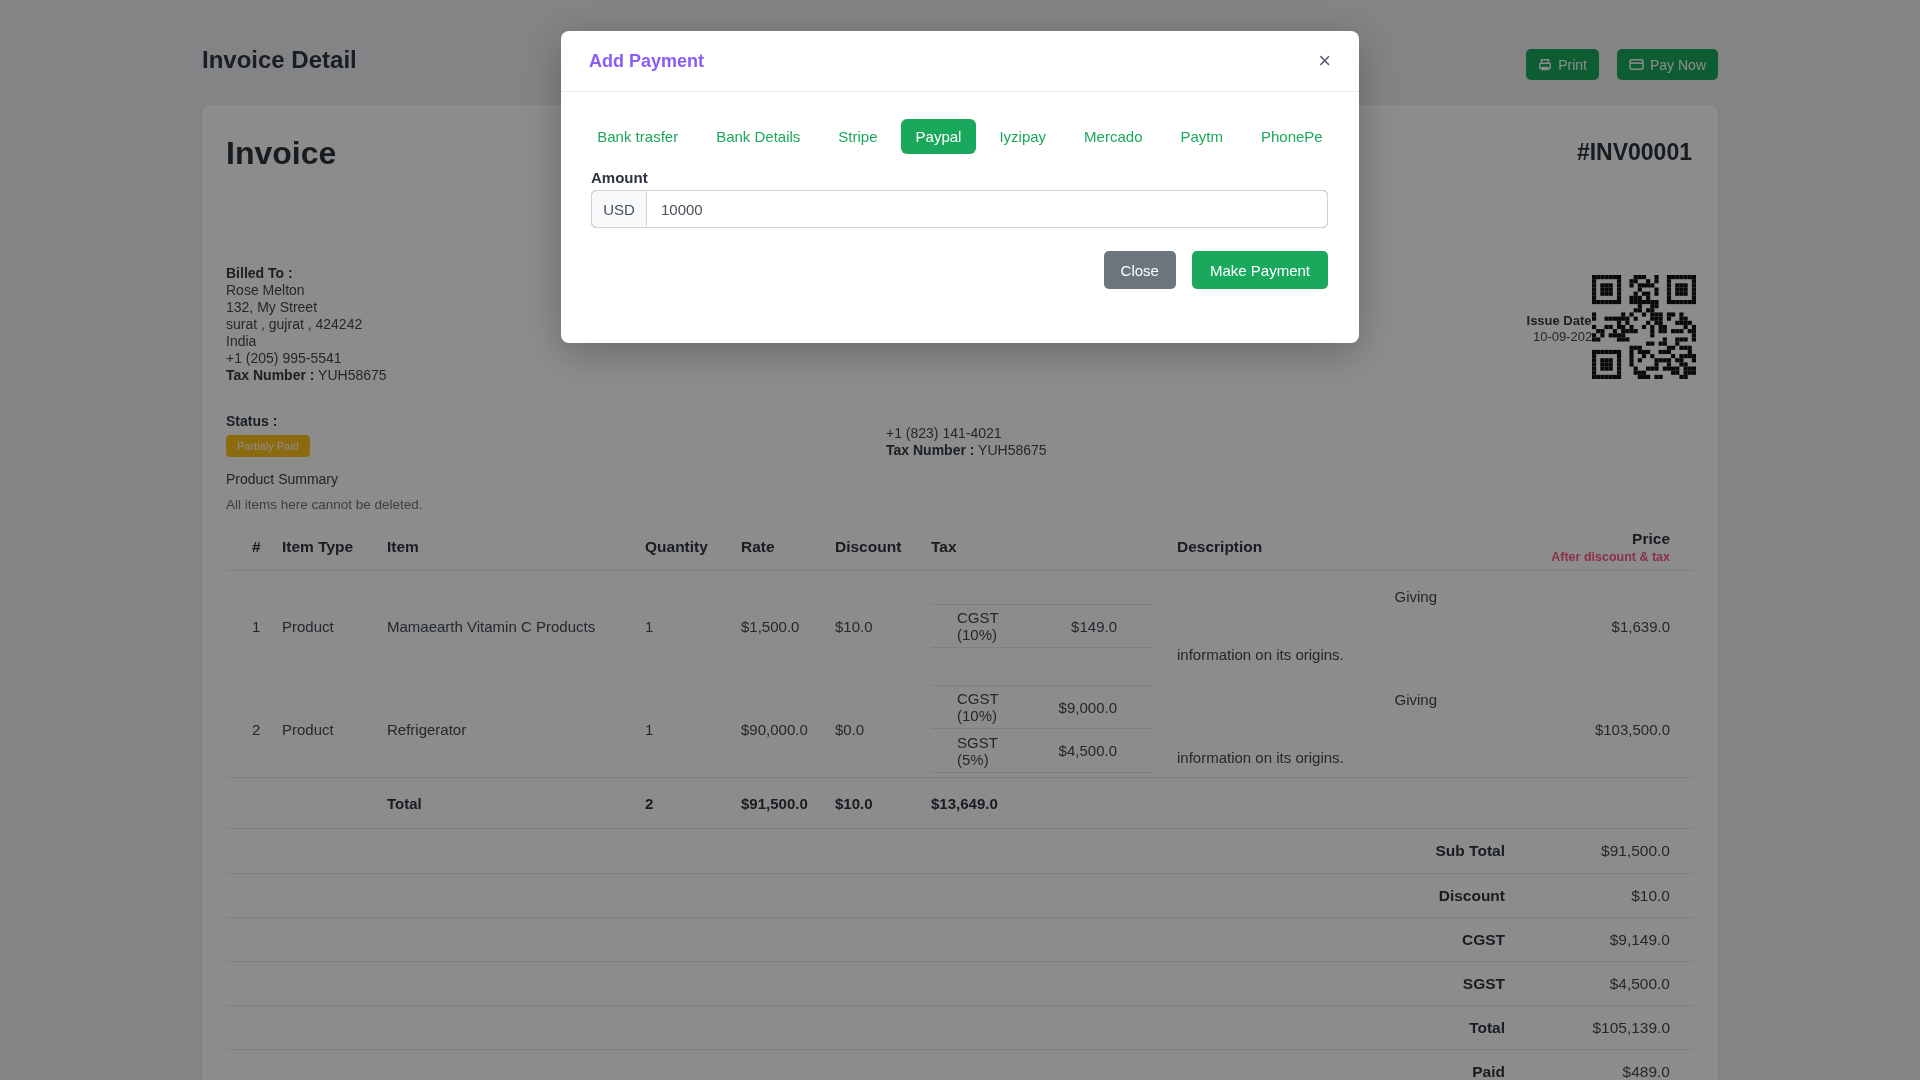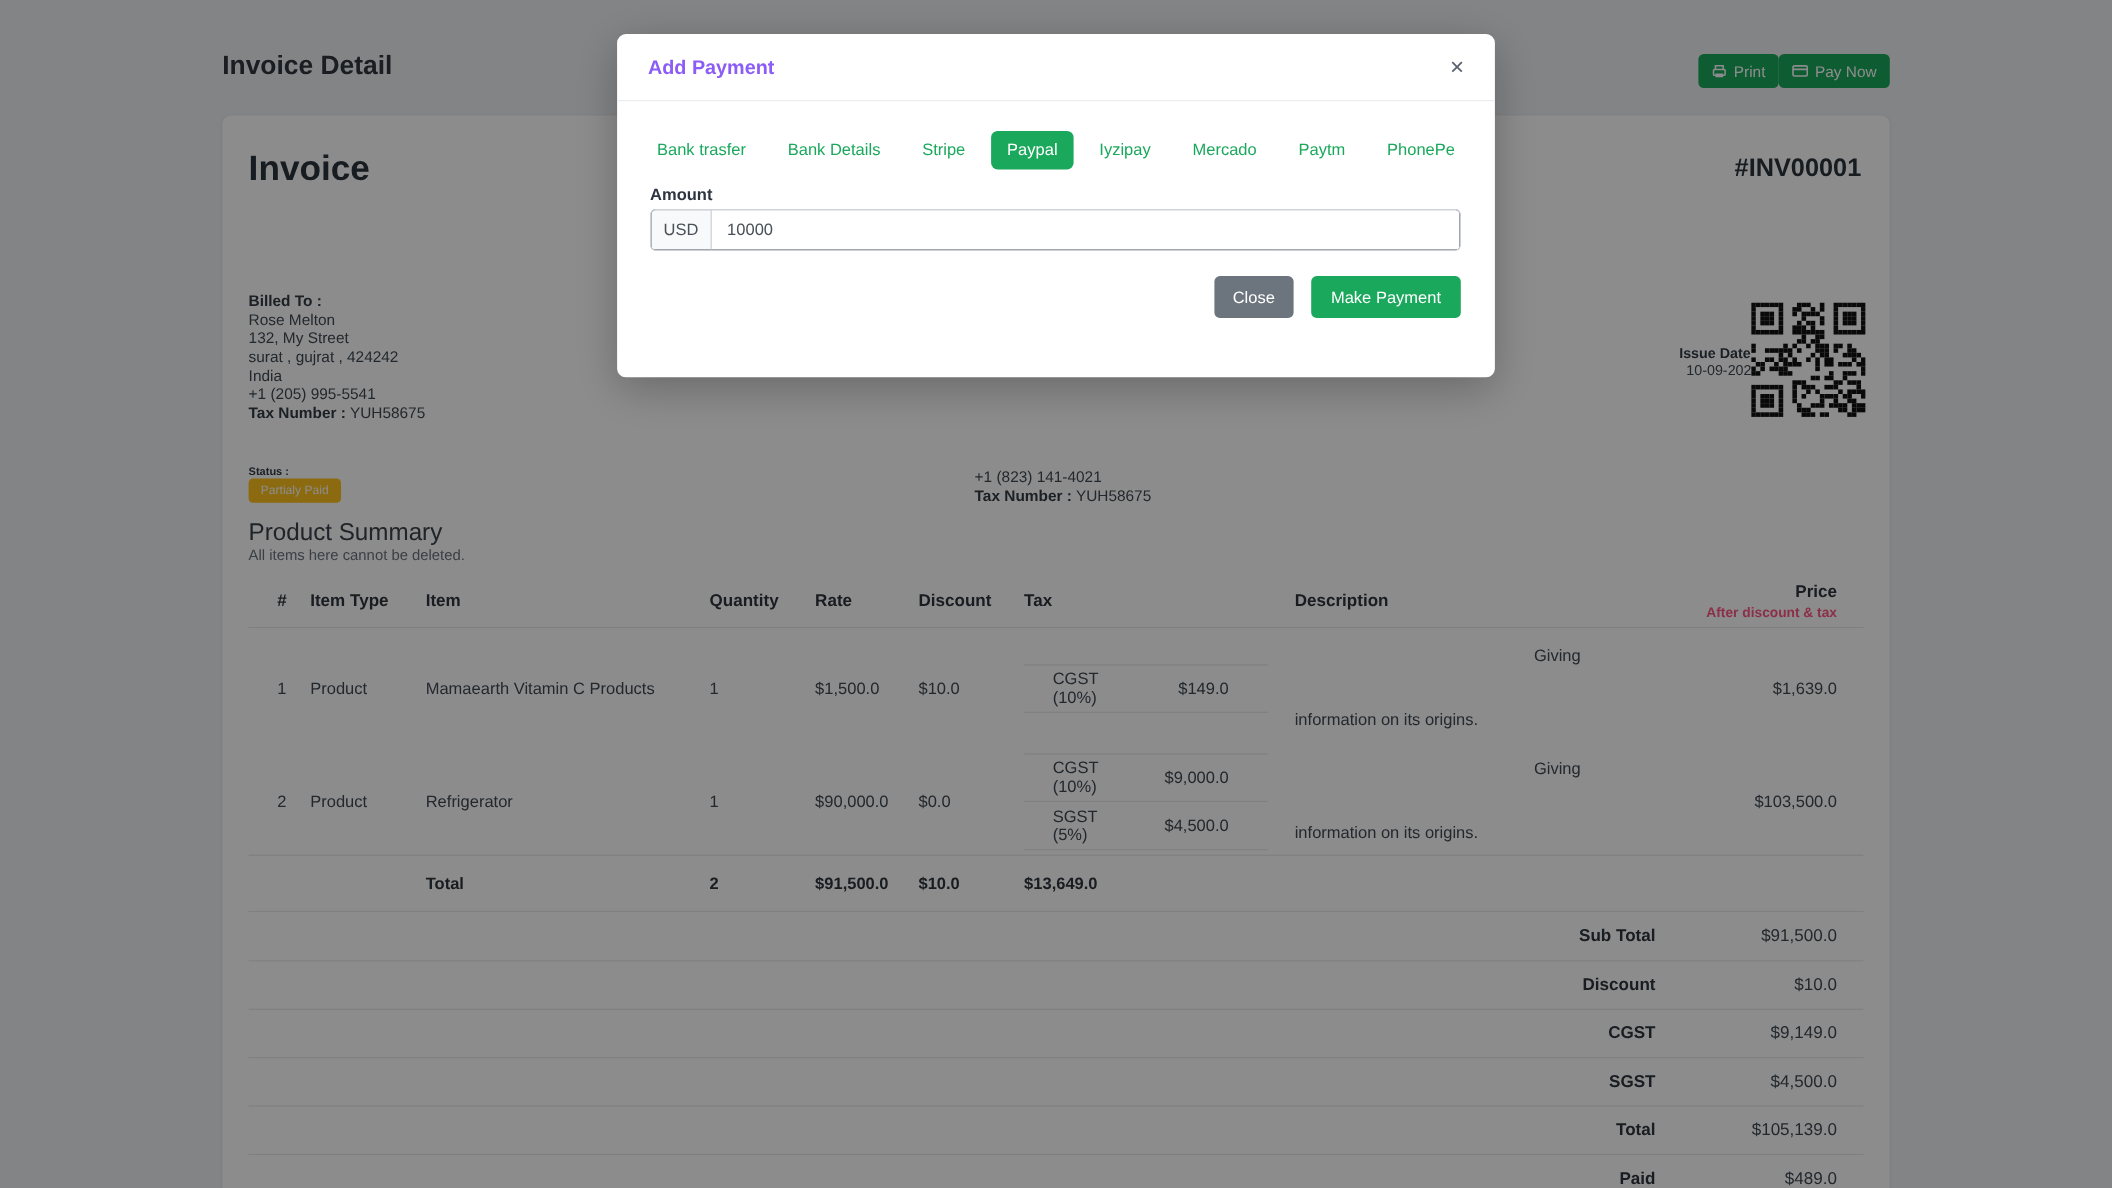--- a/index.html
+++ b/index.html
@@ -12,40 +12,40 @@
     --muted:#6b7480;
   }
   *{margin:0;padding:0;box-sizing:border-box;}
   html,body{width:1920px;height:1080px;overflow:hidden;}
   body{
     font-family:"Liberation Sans","DejaVu Sans",sans-serif;
     background:#eef0f3;color:var(--text);position:relative;
   }
   
   .topbar-title{position:absolute;left:202px;top:46px;font-size:24px;font-weight:600;color:#30363d;}
-  .top-actions{position:absolute;right:202px;top:49px;display:flex;gap:0;}
+  .top-actions{position:absolute;right:202px;top:49px;display:flex;gap:18px;}
   .btn-green{display:flex;align-items:center;gap:6px;background:var(--accent);color:#fff;border:none;
     border-radius:5px;height:31px;padding:0 12px;font-size:14px;font-family:inherit;cursor:pointer;}
   .btn-green svg{display:block;}
   
   .card{position:absolute;left:202px;top:105px;width:1516px;height:1200px;background:#fff;
     border-radius:8px;box-shadow:0 1px 3px rgba(20,20,40,.08);}
   .inv-heading{position:absolute;left:24px;top:30px;font-size:32px;font-weight:600;color:#2b333b;}
   .inv-number{position:absolute;right:26px;top:34px;font-size:23px;font-weight:600;color:#2b333b;}
   .addr{position:absolute;left:24px;top:160px;font-size:14px;line-height:17px;color:var(--text);}
   .addr .b{font-weight:700;color:var(--text-dark);}
   .ship-visible{position:absolute;left:684px;top:320px;font-size:14px;line-height:17px;}
   .dates{position:absolute;right:26px;top:208px;display:flex;gap:26px;font-size:13px;line-height:16px;}
   .dates .col{text-align:right;}
   .dates .lab{font-weight:700;color:var(--text-dark);}
   .qr{position:absolute;right:22px;top:170px;width:104px;height:104px;}
-  .status-label{position:absolute;left:24px;top:319px;font-size:10px;font-weight:700;color:var(--text-dark);}
+  .status-label{position:absolute;left:24px;top:308px;font-size:14px;font-weight:700;color:var(--text-dark);}
   .status-badge{position:absolute;left:24px;top:330px;background:var(--badge);color:#fff;
     font-size:11px;padding:5px 11px;border-radius:4px;display:inline-block;}
-  .ps-title{position:absolute;left:24px;top:366px;font-size:22px;color:#3a424c;}
+  .ps-title{position:absolute;left:24px;top:366px;font-size:14px;color:#3a424c;}
   .ps-sub{position:absolute;left:24px;top:392px;font-size:13.5px;color:var(--muted);}
   
   .table-wrap{position:absolute;left:24px;right:24px;top:418px;font-size:15px;}
   .trow{display:flex;align-items:center;}
   .c-num{width:56px;padding-left:26px;}
   .c-type{width:105px;}
   .c-item{width:258px;}
   .c-qty{width:96px;}
   .c-rate{width:94px;}
   .c-disc{width:96px;}

